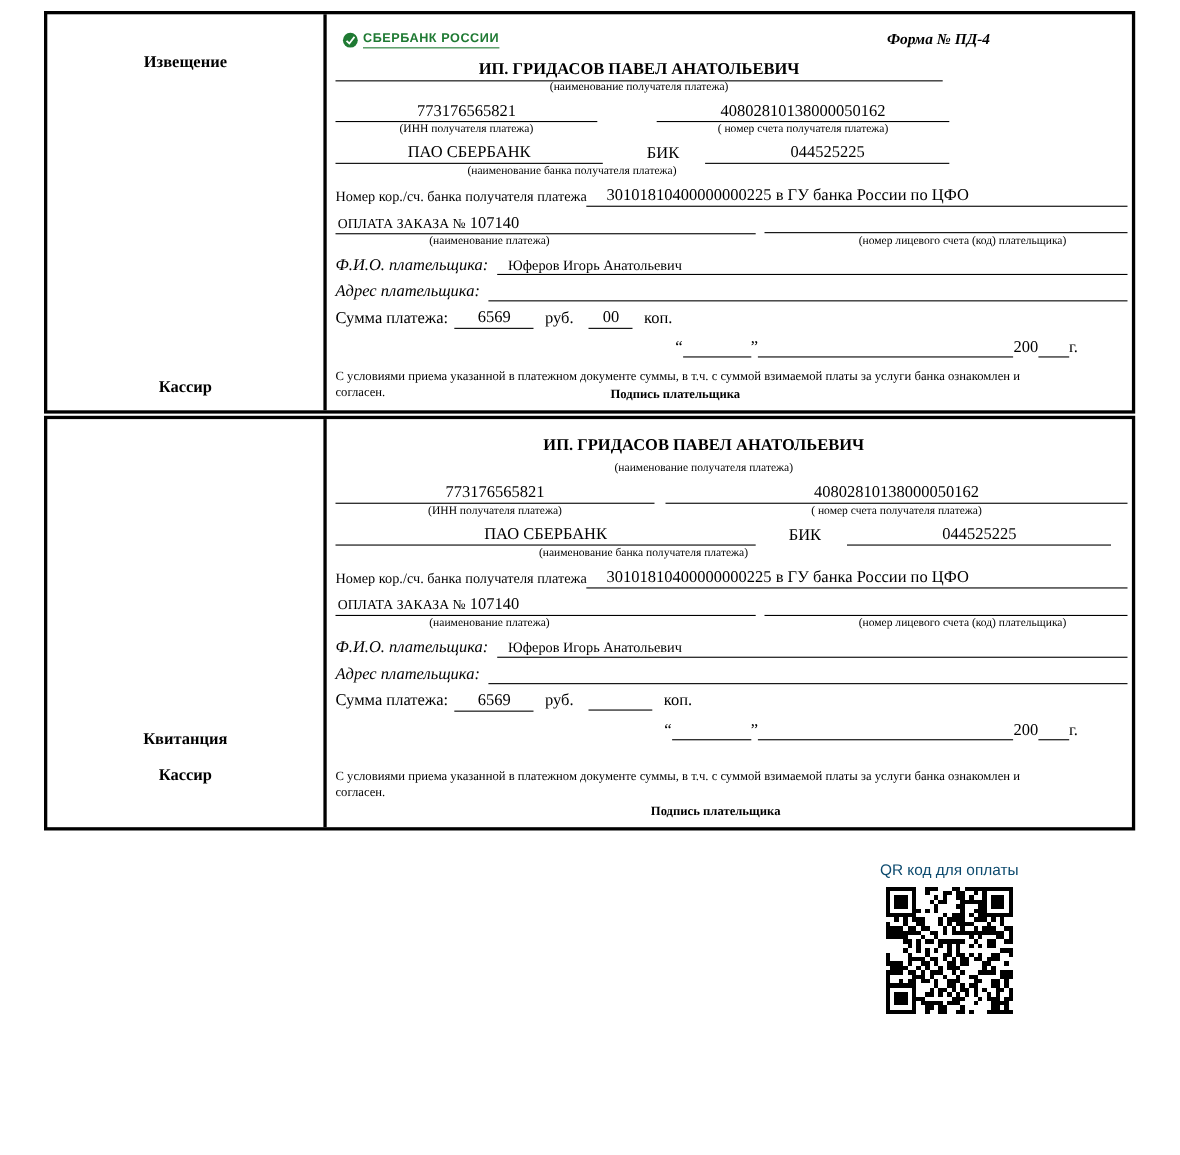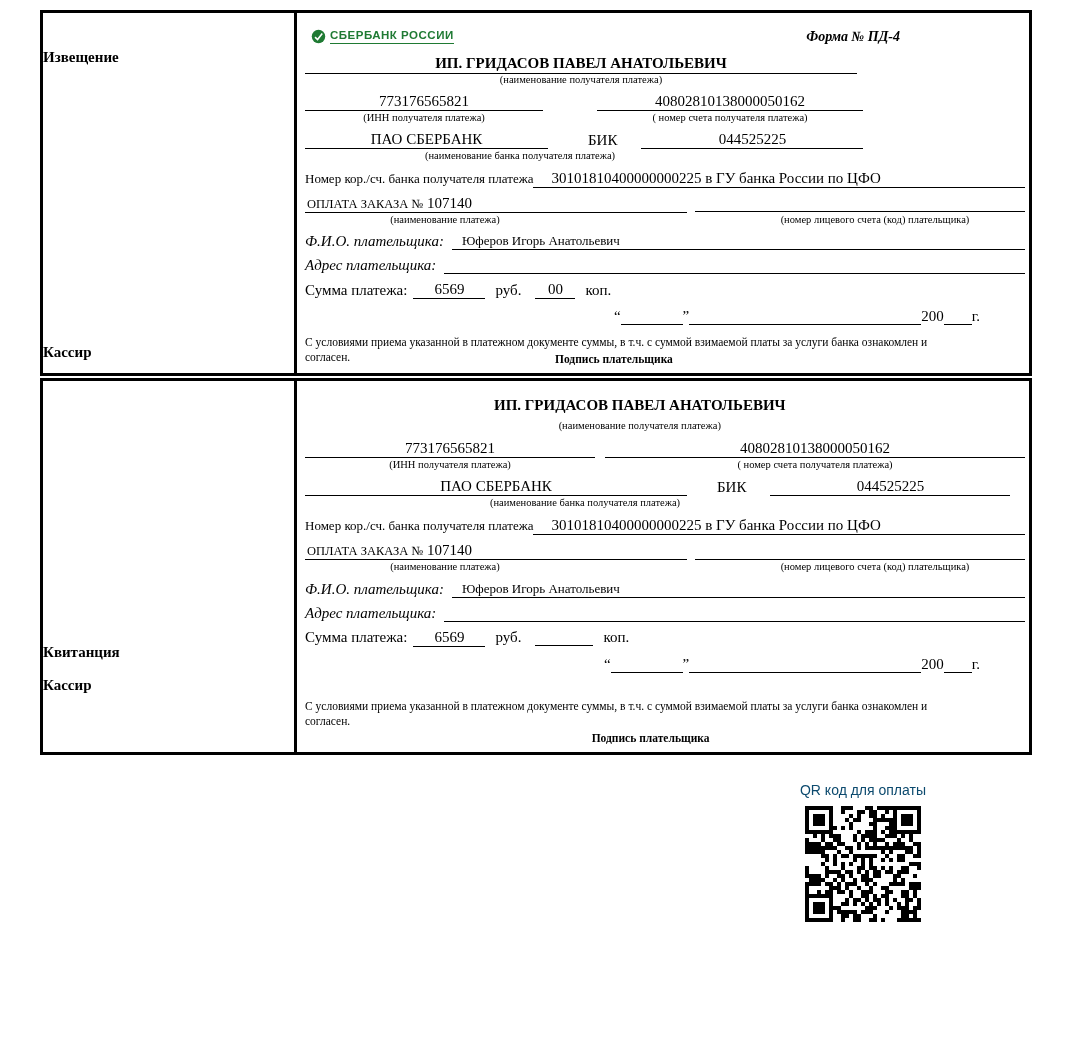--- a/index.html
+++ b/index.html
@@ -8,24 +8,24 @@
     width:1073px; height:1050px;
     font-family:"Liberation Serif","DejaVu Serif",serif;
     color:#000; font-size:15px;
     position:relative; overflow:hidden;
   }
   .form-wrap { position:absolute; left:40px; top:10px; width:992px; }
   .box { border:3px solid #000; display:flex; background:#fff; }
   .box + .box { margin-top:2px; }
 
   
-  .left-col { width:268px; border-right:3px solid #000; display:flex; flex-direction:column; align-items:flex-start; }
+  .left-col { width:268px; border-right:3px solid #000; display:flex; flex-direction:column; align-items:center; }
   .left-col .lbl { font-weight:bold; font-size:15px; }
   .notice-left { padding-top:36px; padding-bottom:12px; justify-content:space-between; }
-  .receipt-left { justify-content:flex-end; padding-bottom:58px; }
+  .receipt-left { justify-content:flex-end; padding-bottom:38px; }
   .receipt-left .lbl + .lbl { margin-top:16px; }
 
   
   .right-col { flex:1; padding:16px 4px 8px 8px; }
   .receipt-right { padding-top:16px; }
 
   .row { display:flex; align-items:center; }
   .u { border-bottom:1px solid #000; min-height:17px; }
   .center { text-align:center; }
   .caption { font-size:10.5px; line-height:1.2; }

